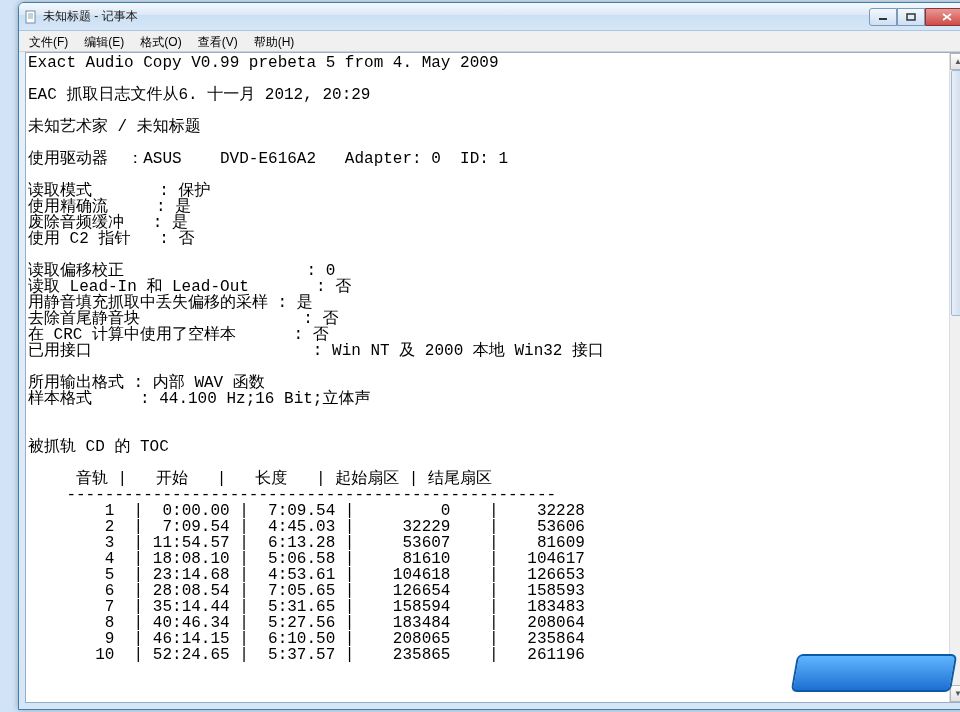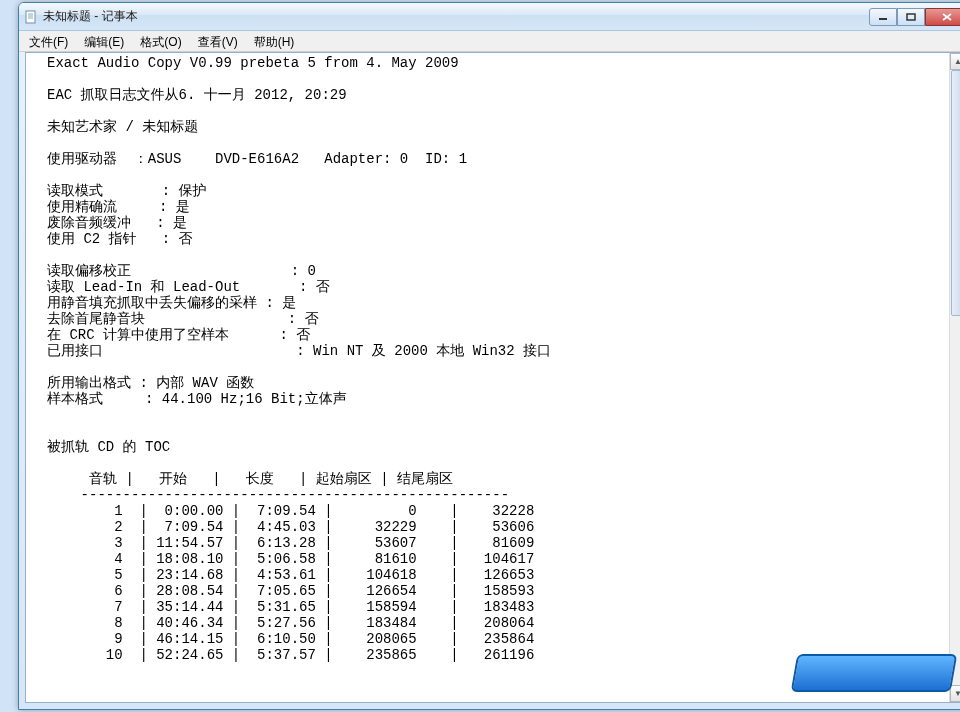--- a/index.html
+++ b/index.html
@@ -92,26 +92,25 @@
       position: relative;
       overflow: hidden;
     }
     .content {
       position: absolute;
       left: 2px;
       top: 2px;
       right: 18px;
       bottom: 2px;
       font-family: "SimSun", "MS Gothic", "Courier New", monospace;
-      font-size: 14px;
+      font-size: 16px;
       line-height: 16px;
       white-space: pre;
       color: #000;
       overflow: hidden;
-      margin-left: 19px;
     }
     .scrollbar-v {
       position: absolute;
       right: 0;
       top: 0;
       bottom: 0;
       width: 17px;
       background: #f0f0f0;
       border-left: 1px solid #dcdcdc;
       display: flex;

